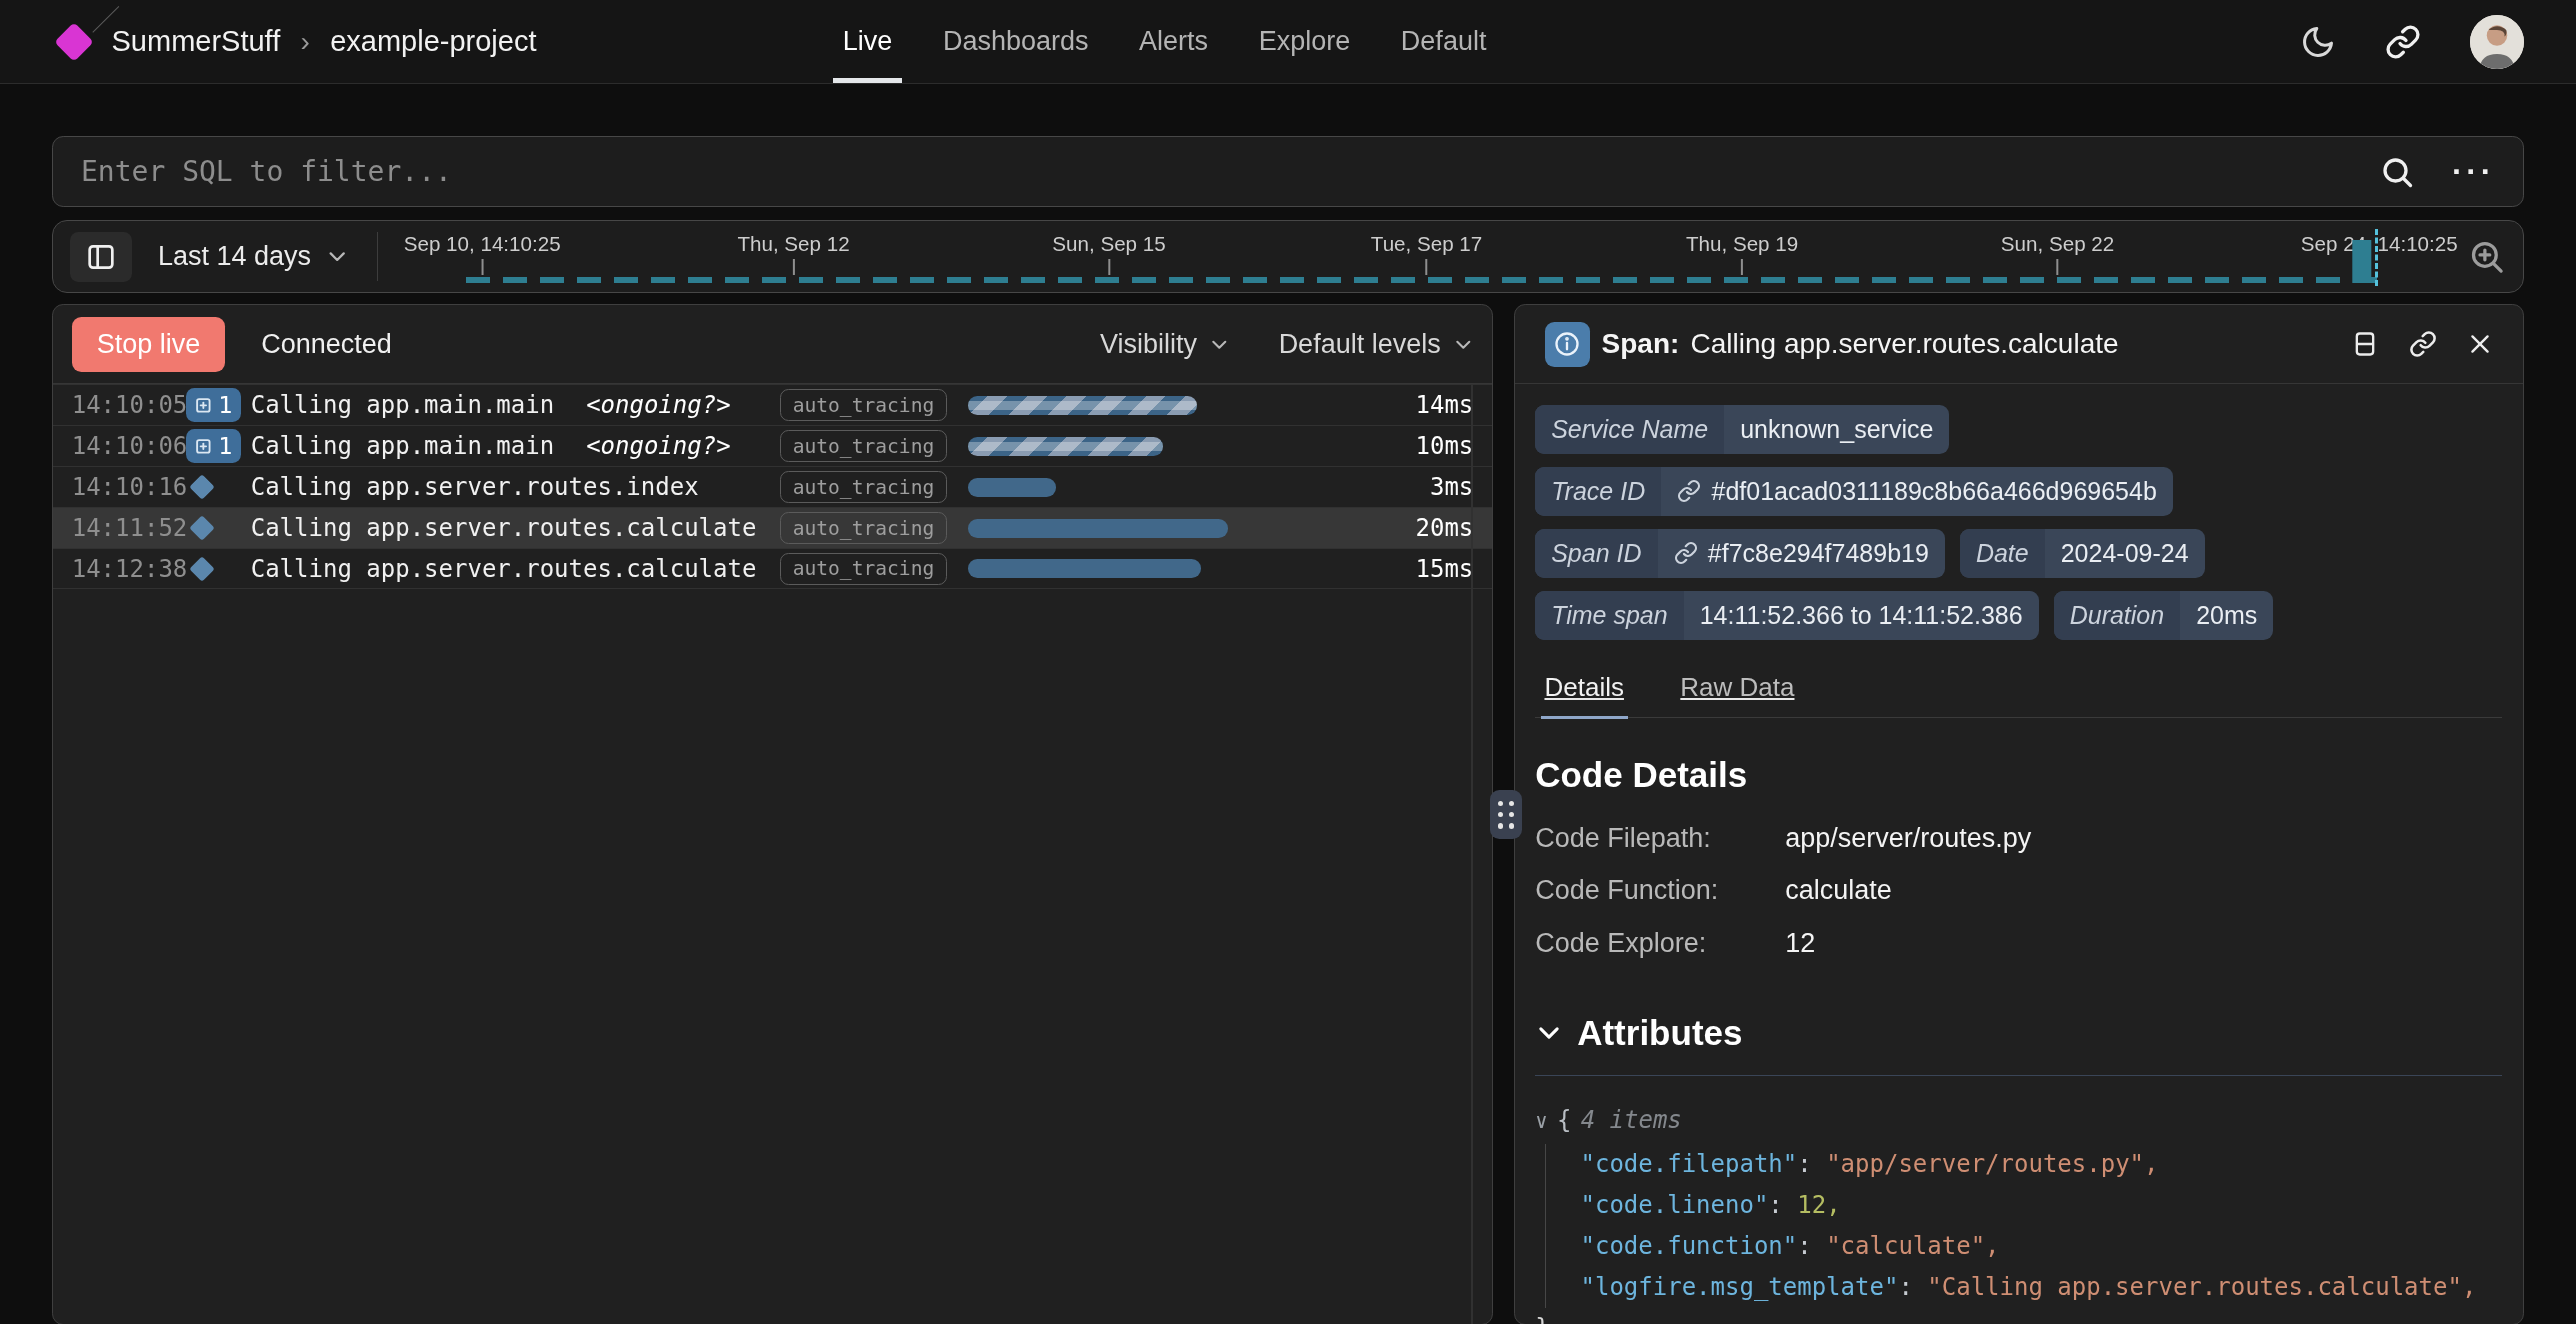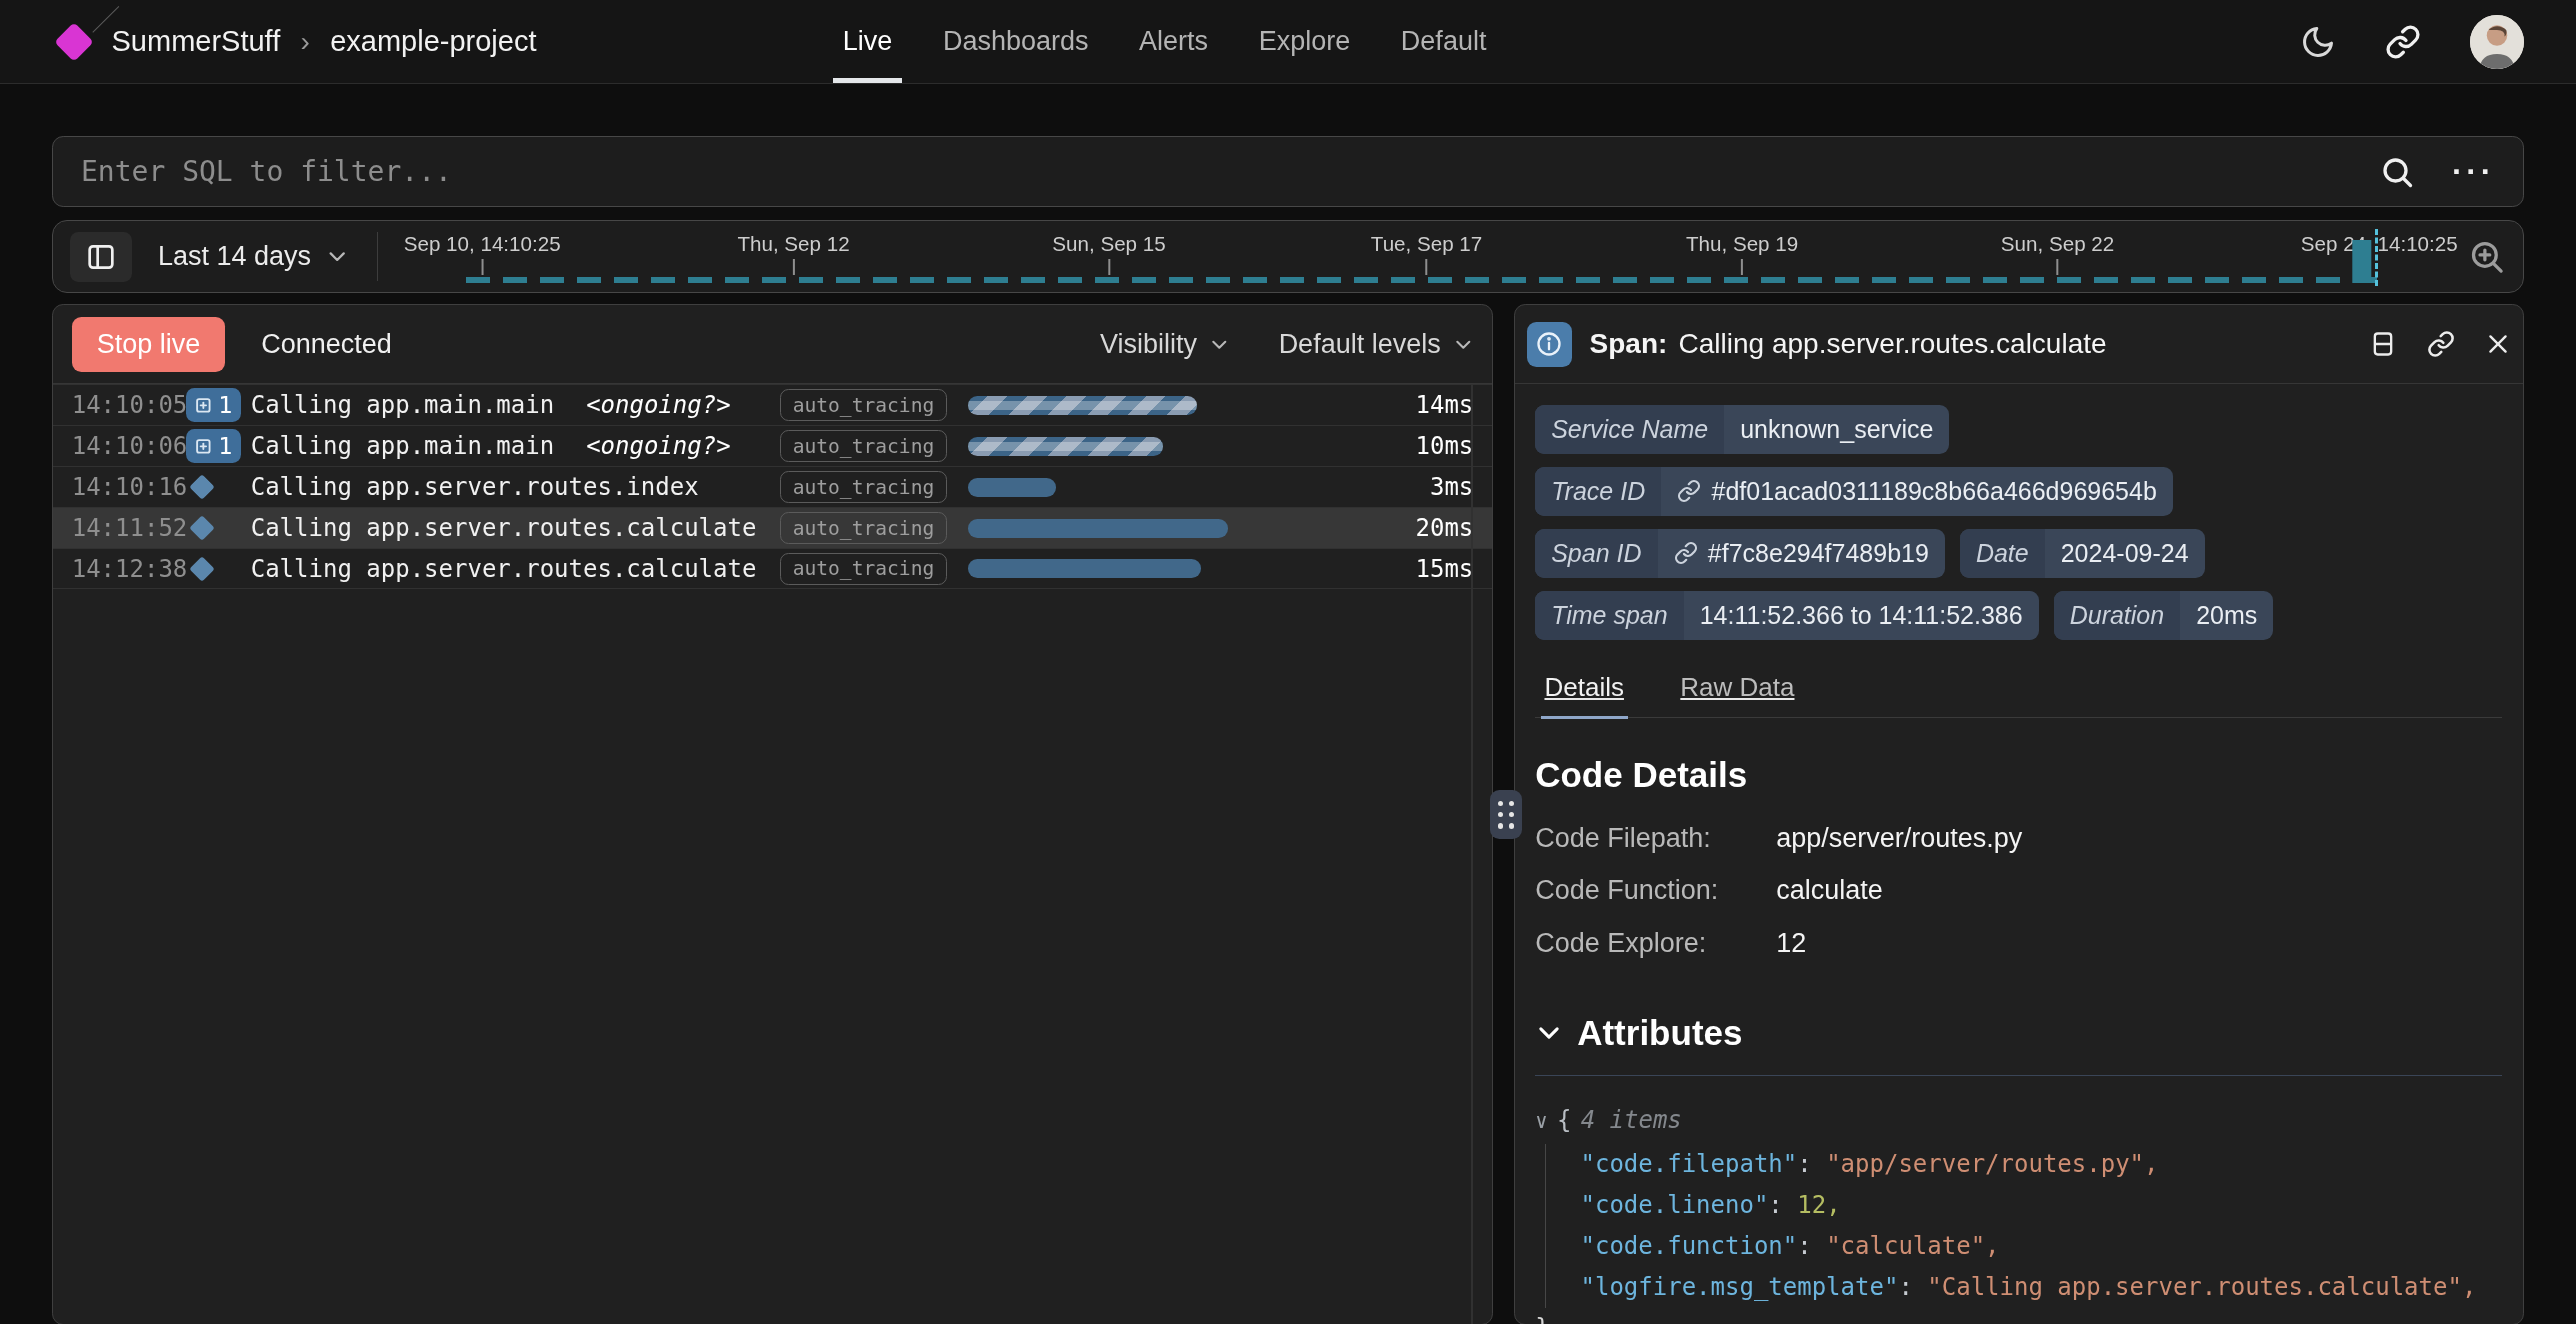--- a/index.html
+++ b/index.html
@@ -145,41 +145,41 @@
     position: absolute; left: 1438px; top: 486px; width: 32px; height: 49px;
     background: #3a4150; border-radius: 9.3px; z-index: 5; cursor: col-resize;
     display: grid; grid-template-columns: repeat(2, 5.6px); grid-template-rows: repeat(3, 5.6px);
     gap: 5.6px; align-content: center; justify-content: center;
   }
   .drag-handle i { width: 5.6px; height: 5.6px; border-radius: 50%; background: #e6e6e6; }
 
   
   .detail-header {
     height: 79px; border-bottom: 1.9px solid #363636; flex: none;
-    display: flex; align-items: center; padding: 0 12px; gap: 18px;
+    display: flex; align-items: center; padding: 0 30px; gap: 12px;
   }
   .info-chip { width: 45px; height: 45px; background: #4b7dab; border-radius: 9.3px; flex: none;
     display: flex; align-items: center; justify-content: center; }
   .detail-title { font-size: 28px; color: #f5f5f5; white-space: nowrap; overflow: hidden; }
   .detail-title b { font-weight: bold; margin-right: 11.2px; }
   .detail-header-icons { margin-left: auto; display: flex; align-items: center; gap: 30px; }
 
   .detail-body { padding: 20.6px 20.6px 0; overflow: hidden; }
   .badges { display: flex; flex-wrap: wrap; gap: 13px 15px; }
   .badge { display: flex; align-items: stretch; background: #3a4658; border-radius: 9.3px; overflow: hidden; height: 49px; font-size: 25px; }
   .badge-label { font-style: italic; color: #ccd3dd; background: #333e50; padding: 0 16px; display: flex; align-items: center; white-space: nowrap; }
   .badge-value { color: #eaeef3; padding: 0 16px; display: flex; align-items: center; gap: 10.3px; white-space: nowrap; }
 
   .detail-tabs { margin-top: 20.6px; display: flex; gap: 49px; border-bottom: 1.9px solid #3a3a3a; padding: 0 5.6px; text-decoration: underline; }
   .dtab { font-size: 26px; color: #bdbdbd; padding: 11.2px 3.7px 13px; cursor: pointer; }
   .dtab.active { color: #f2f2f2; border-bottom: 3.7px solid #8fa7c9; margin-bottom: -1.9px; }
 
   .section-heading { font-size: 35px; font-weight: bold; color: #ffffff; }
   .code-heading { margin: 37px 0 28px; }
-  .kv-row { display: flex; font-size: 27px; margin-bottom: 21.5px; }
+  .kv-row { display: flex; font-size: 27px; margin-bottom: 21.5px; gap: 9px; }
   .kv-label { color: #b9b9b9; width: 241px; flex: none; }
   .kv-value { color: #f4f4f4; }
 
   .attr-heading { margin-top: 54px; display: flex; align-items: center; gap: 14px; cursor: pointer; }
   .attr-rule { border: none; border-top: 1.9px solid #3a4557; margin: 22.4px 0 24px; }
 
   .json { font-family: "DejaVu Sans Mono", monospace; font-size: 24px; line-height: 41px; }
   .json .open-line { display: flex; align-items: baseline; gap: 9.3px; color: #b9bec4; }
   .json .tw { color: #9aa0a6; font-size: 20.6px; }
   .json .items-note { font-style: italic; color: #84888d; }

